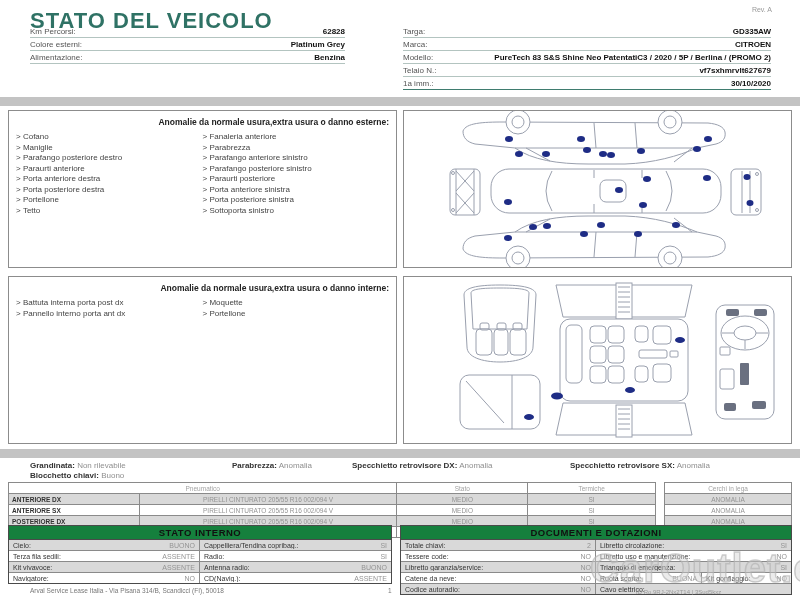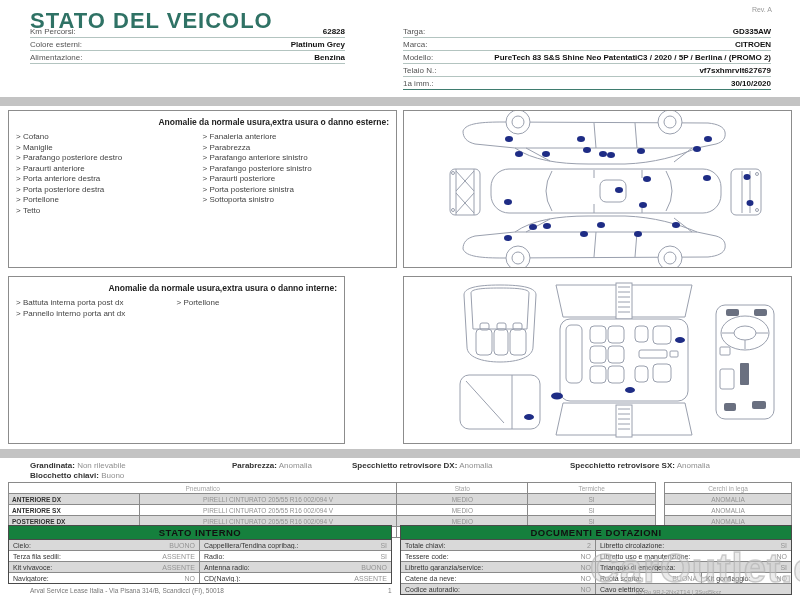--- a/index.html
+++ b/index.html
@@ -135,20 +135,21 @@
         <li>Porta posteriore destra</li>
         <li>Portellone</li>
         <li>Tetto</li>
       </ul>
       <ul class="anom-col">
         <li>Fanaleria anteriore</li>
         <li>Parabrezza</li>
         <li>Parafango anteriore sinistro</li>
         <li>Parafango posteriore sinistro</li>
         <li>Paraurti posteriore</li>
+        <li>Porta anteriore sinistra</li>
         <li>Porta posteriore sinistra</li>
         <li>Sottoporta sinistro</li>
       </ul>
     </div>
   </div>
 
   <div class="abs box" style="left:403px; top:110px; width:389px; height:158px; padding:0;">
     <svg width="387" height="156" viewBox="0 0 387 156">
 
       <g transform="translate(56,4)">
@@ -213,28 +214,29 @@
           <ellipse class="dot" cx="129" cy="116" rx="4" ry="3"></ellipse>
         <ellipse class="dot" cx="143" cy="115" rx="4" ry="3"></ellipse>
           <ellipse class="dot" cx="180" cy="123" rx="4" ry="3"></ellipse>
         <ellipse class="dot" cx="197" cy="114" rx="4" ry="3"></ellipse>
           <ellipse class="dot" cx="234" cy="123" rx="4" ry="3"></ellipse>
         <ellipse class="dot" cx="272" cy="114" rx="4" ry="3"></ellipse>
       </g>
     </svg>
   </div>
 
-  <div class="abs box" style="left:8px; top:276px; width:337px; height:168px;">
+  <div class="abs box" style="left:8px; top:276px; width:389px; height:168px;">
     <div class="box-title">Anomalie da normale usura,extra usura o danno interne:</div>
     <div class="anom-cols">
       <ul class="anom-col">
         <li>Battuta interna porta post dx</li>
         <li>Pannello interno porta ant dx</li>
       </ul>
       <ul class="anom-col">
+        <li>Moquette</li>
         <li>Portellone</li>
       </ul>
     </div>
   </div>
 
   <div class="abs box" style="left:403px; top:276px; width:389px; height:168px; padding:0;">
     <svg width="387" height="166" viewBox="0 0 387 166">
 
       <g>
         <path class="lnw" d="M60,18 C60,11 72,8 96,8 C120,8 132,11 132,18 L129,70 C129,80 114,85 96,85 C78,85 63,80 63,70 Z"></path>

